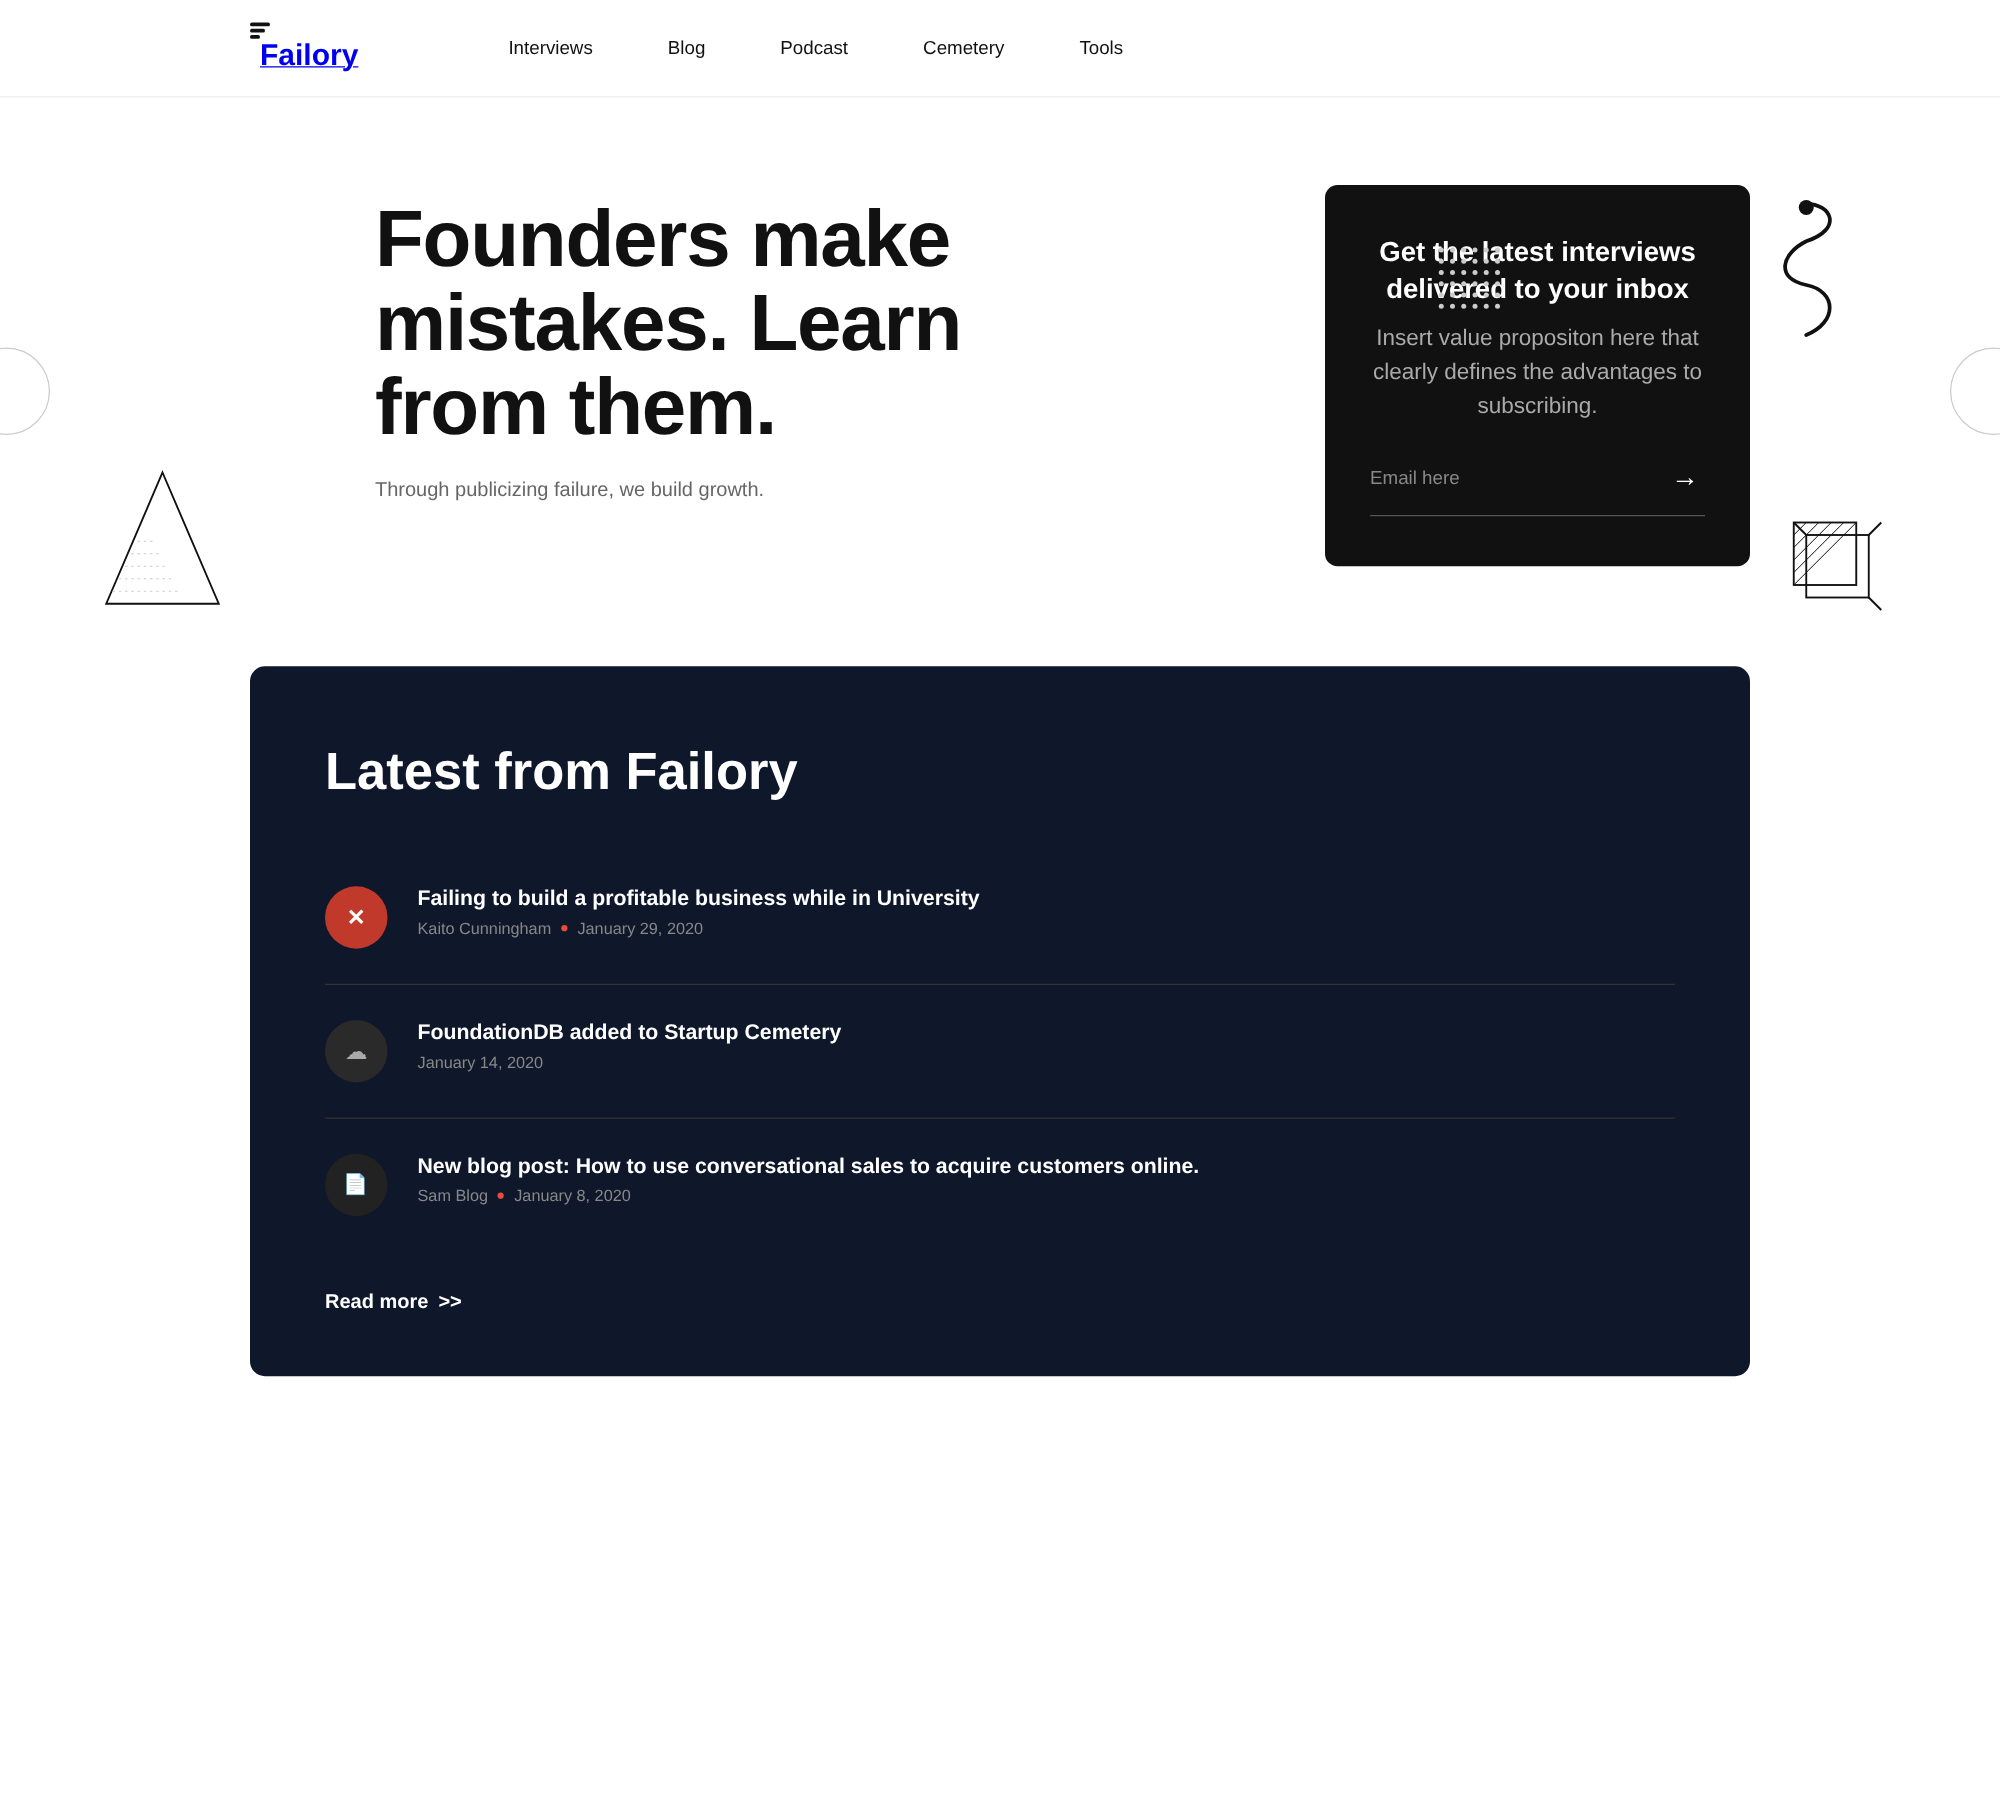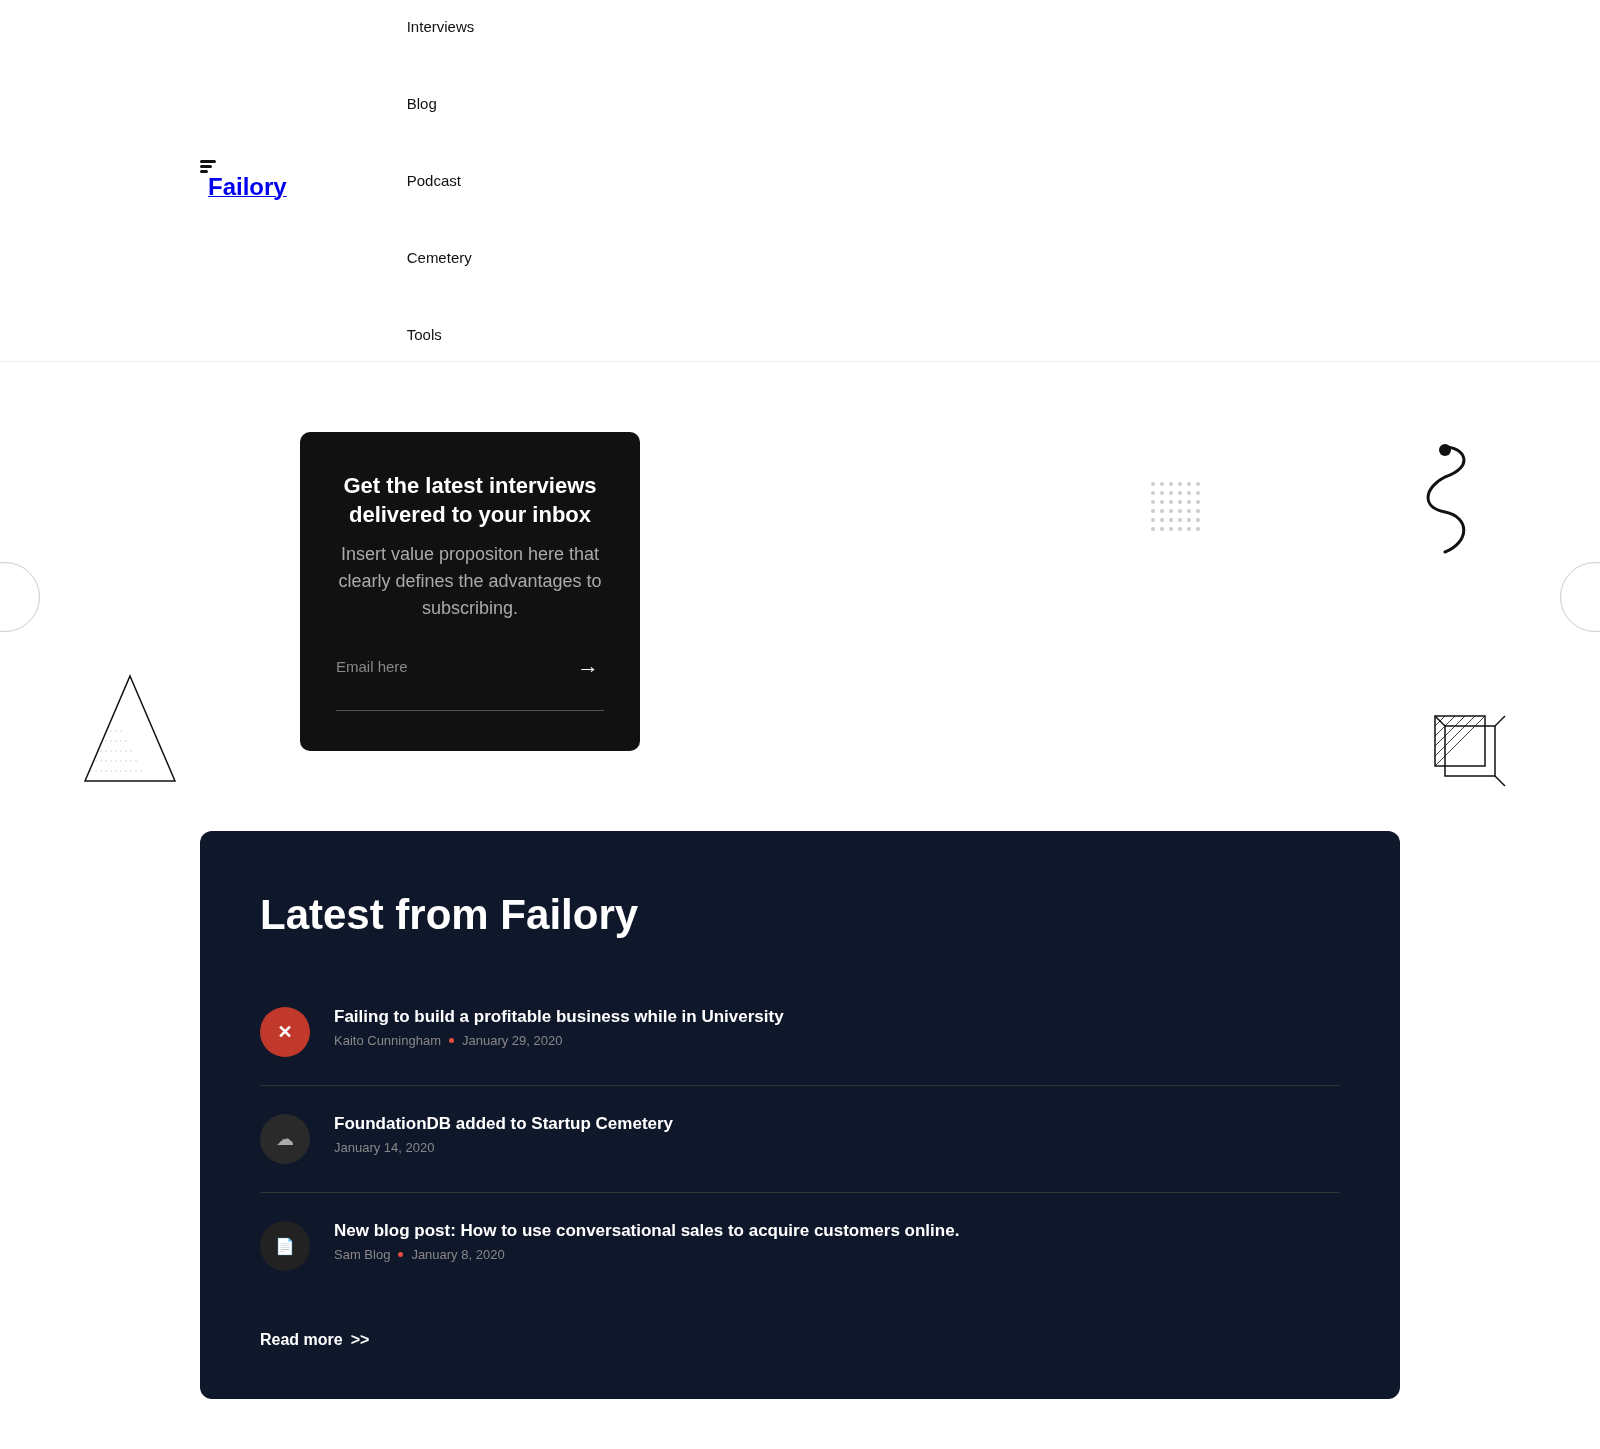--- a/index.html
+++ b/index.html
@@ -8,42 +8,42 @@
     
     nav {
       display: flex; align-items: center; padding: 18px 80px;
       border-bottom: 1px solid #eee; position: relative; z-index: 10;
     }
     .nav-logo-icon { display: flex; flex-direction: column; gap: 2px; }
     .nav-logo-icon span { display: block; height: 3px; background: #111; border-radius: 2px; }
     .nav-logo-icon span:nth-child(1) { width: 16px; }
     .nav-logo-icon span:nth-child(2) { width: 12px; }
     .nav-logo-icon span:nth-child(3) { width: 8px; }
-    .nav-links { display: flex; gap: 60px; margin-left: 120px; flex-direction: column; }
+    .nav-links { display: flex; gap: 60px; margin-left: 120px; }
     .nav-links a { text-decoration: none; color: #111; font-size: 15px; font-weight: 400; }
 
     
     .hero {
       display: flex; align-items: flex-start; justify-content: space-between;
       padding: 80px 80px 80px 200px; position: relative; overflow: visible;
     }
     .hero-text { max-width: 480px; }
     .hero-title { font-size: 64px; font-weight: 900; line-height: 1.05; letter-spacing: -1px; margin-bottom: 24px; }
     .hero-subtitle { font-size: 16px; color: #666; }
 
     
     .subscribe-card {
       background: #111; color: #fff; border-radius: 10px;
       padding: 40px 36px; width: 340px; flex-shrink: 0; margin-top: -10px;
     }
     .subscribe-card h3 { font-size: 22px; font-weight: 800; text-align: center; line-height: 1.3; margin-bottom: 12px; }
     .subscribe-card p { font-size: 18px; color: #aaa; text-align: center; line-height: 1.5; margin-bottom: 28px; }
     .subscribe-input-row {
       display: flex; align-items: center; border-bottom: 1px solid #555;
-      padding-bottom: 28px;
+      padding-bottom: 14px;
     }
     .subscribe-input-row input {
       background: transparent; border: none; outline: none; color: #888;
       font-size: 15px; flex: 1;
     }
     .subscribe-input-row input::placeholder { color: #888; }
     .subscribe-arrow {
       width: 32px; height: 32px; background: transparent; border: none;
       color: #fff; font-size: 22px; cursor: pointer; display: flex;
       align-items: center; justify-content: center; flex-shrink: 0;
@@ -119,20 +119,24 @@
     <a href="#">Podcast</a>
     <a href="#">Cemetery</a>
     <a href="#">Tools</a>
   </div>
 </nav>
 
 <section class="hero">
 
   <div class="deco-left-circle"></div>
 
+  <div class="hero-text">
+    <h1 class="hero-title">Founders make mistakes. Learn from them.</h1>
+    <p class="hero-subtitle">Through publicizing failure, we build growth.</p>
+  </div>
 
   <div style="position:absolute;right:400px;top:120px;">
     <div class="deco-dots-grid">
       <div class="deco-dot"></div>
         <div class="deco-dot"></div>
         <div class="deco-dot"></div>
         <div class="deco-dot"></div>
         <div class="deco-dot"></div>
         <div class="deco-dot"></div>
       <div class="deco-dot"></div>

